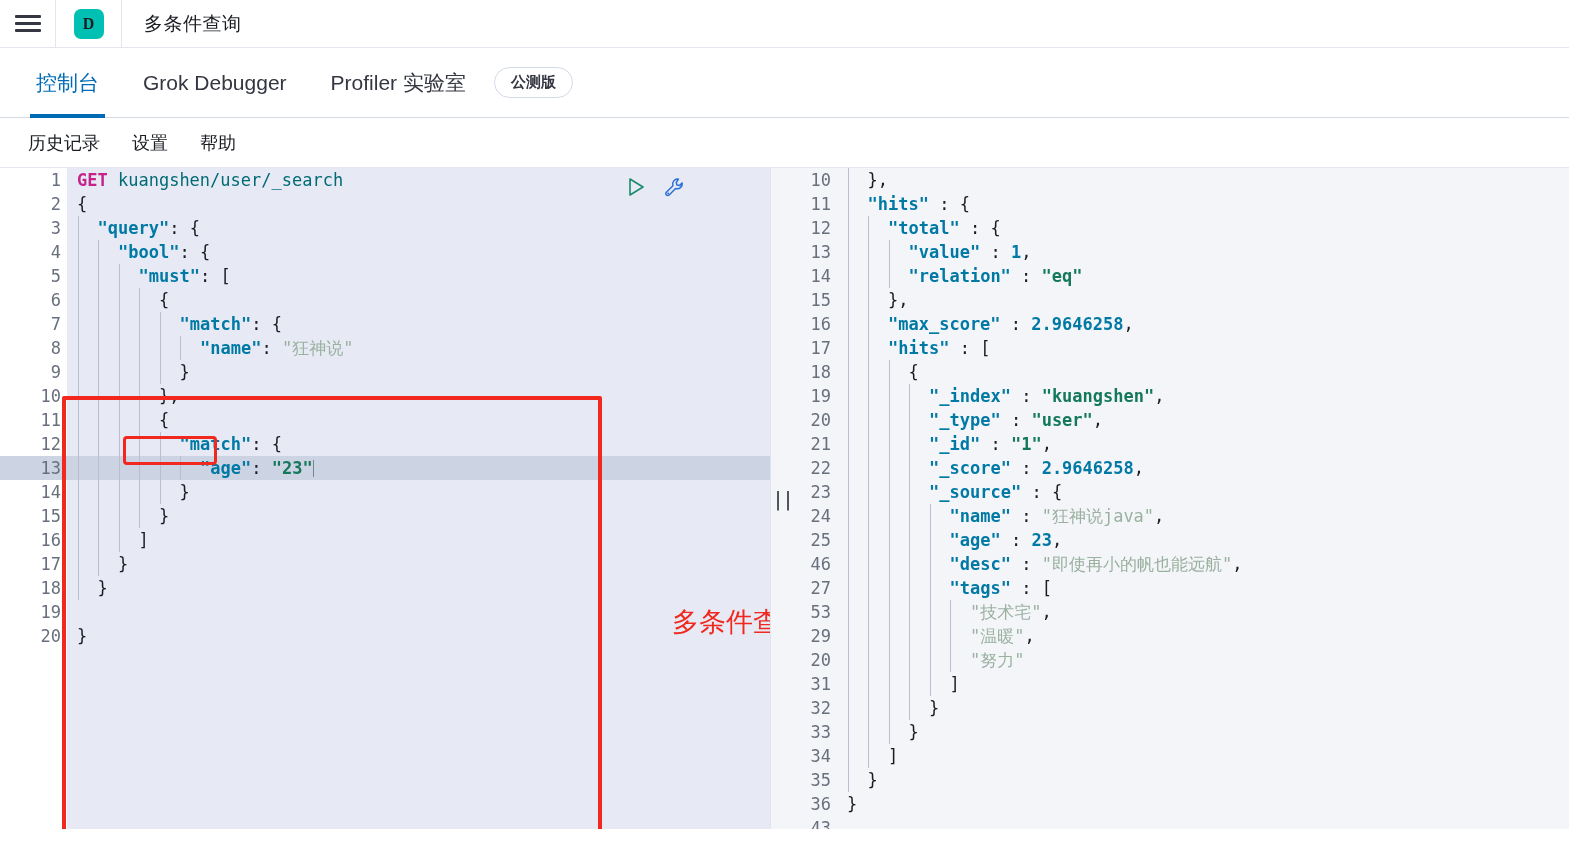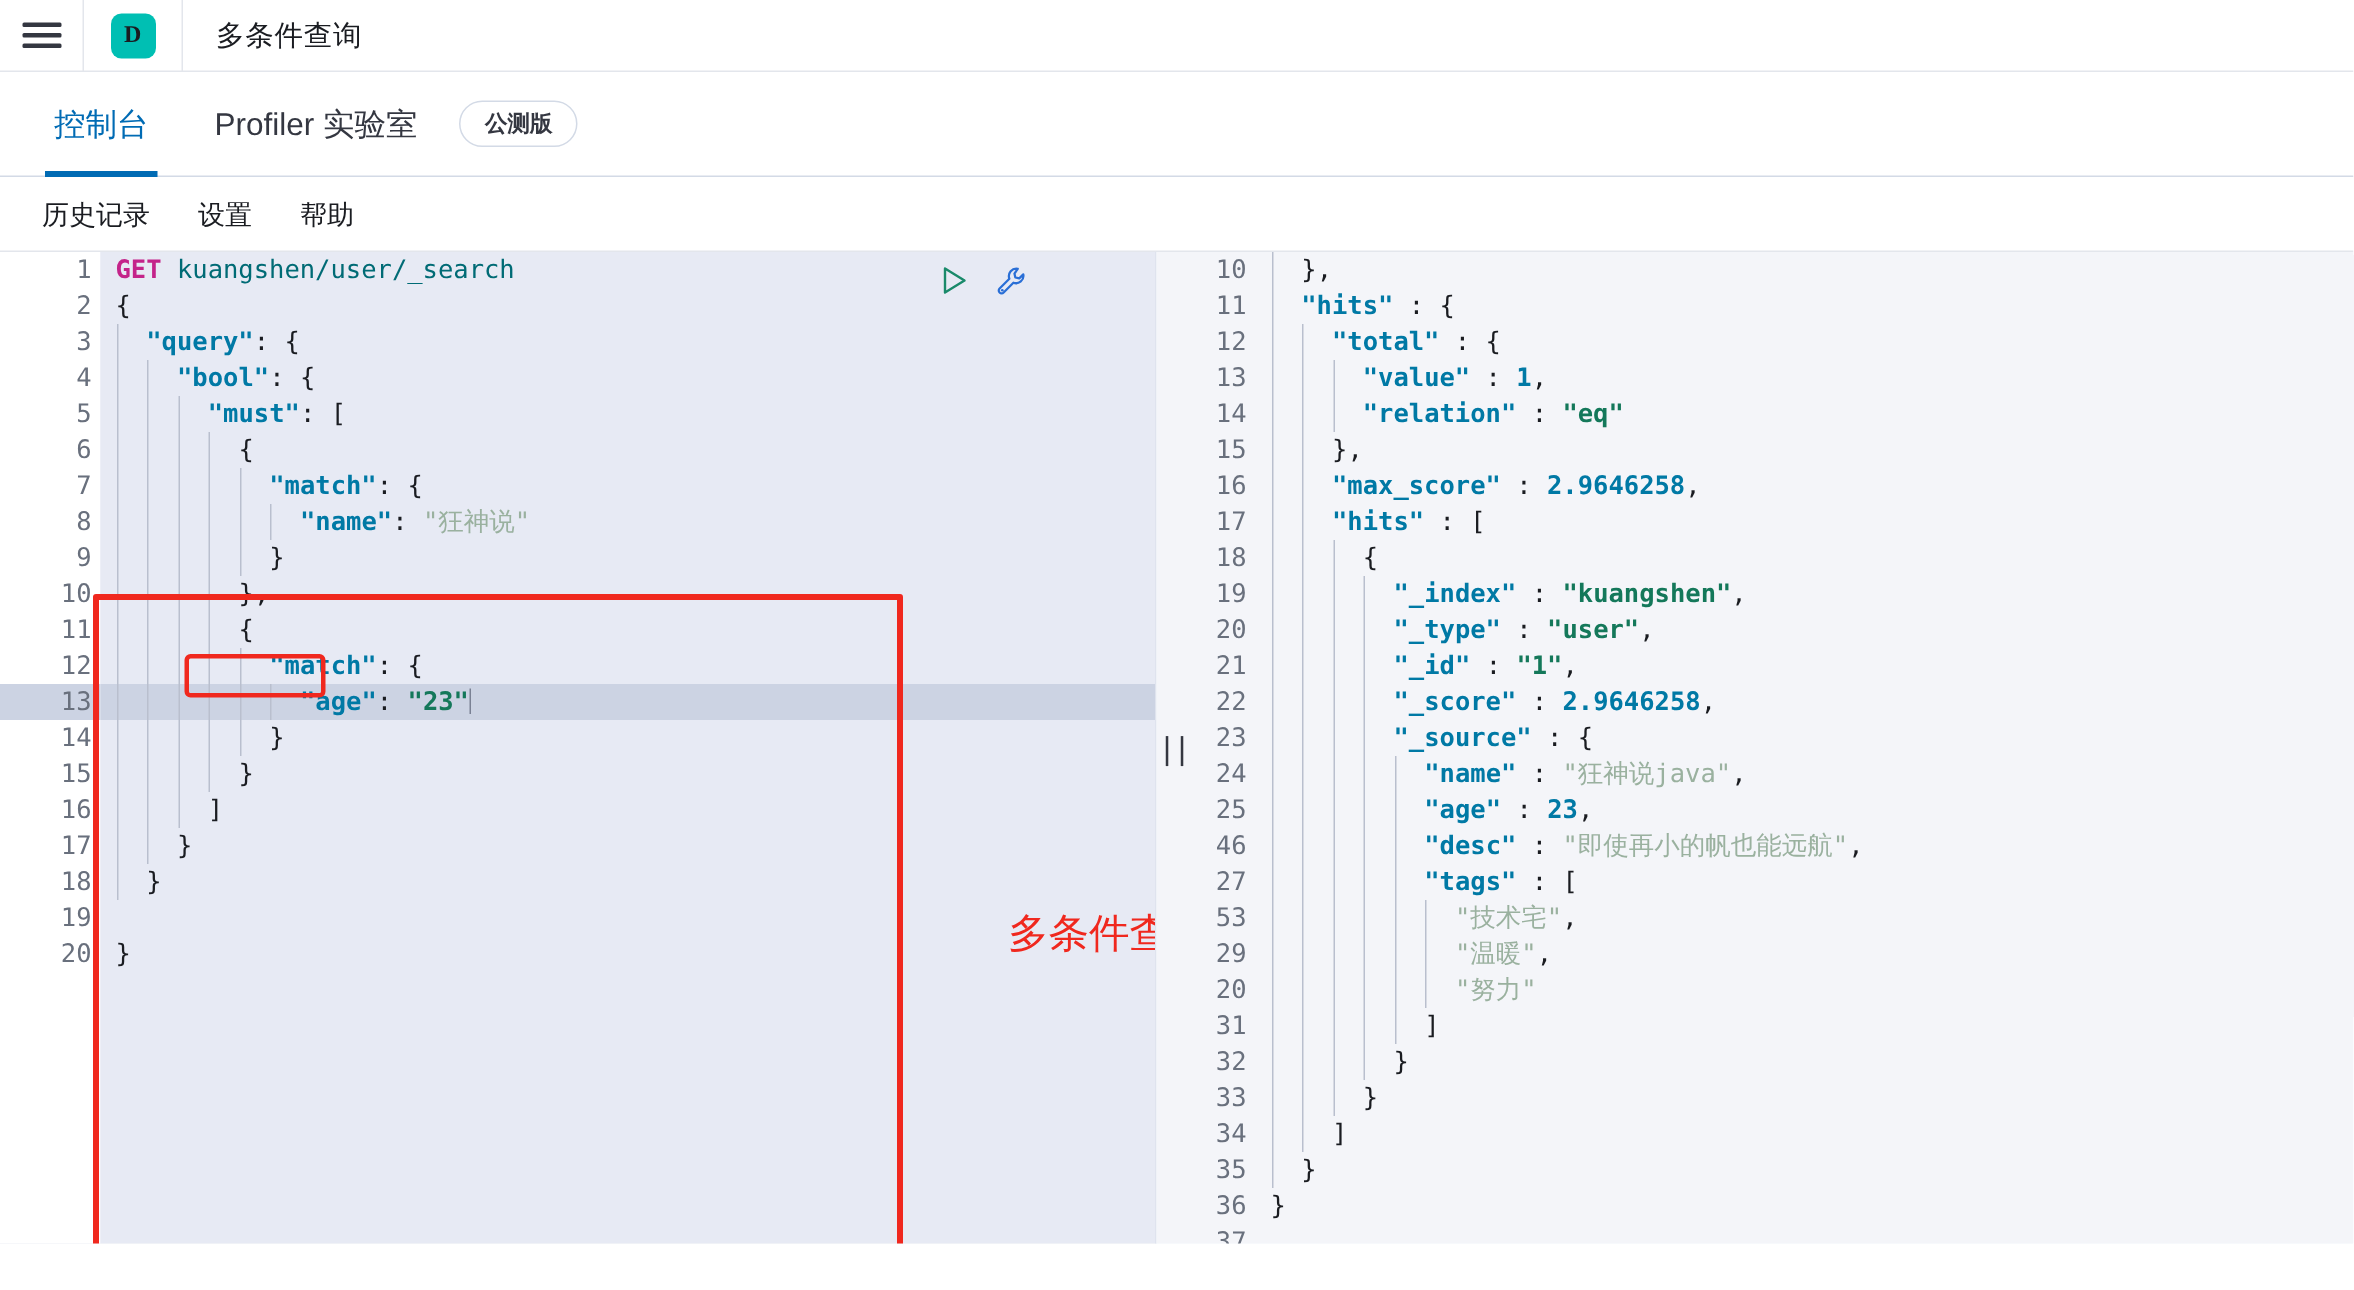--- a/index.html
+++ b/index.html
@@ -136,20 +136,21 @@
       <i></i>
   </div>
   <div class="logo-wrap">
     <div class="logo">D</div>
   </div>
   <div class="app-title">多条件查询</div>
 </div>
 
 <div class="tabbar">
   <div class="tab active">控制台</div>
+  <div class="tab">Grok Debugger</div>
   <div class="tab">Profiler 实验室</div>
   <div class="beta-badge">公测版</div>
 </div>
 
 <div class="submenu">
   <div class="submenu-item">历史记录</div>
   <div class="submenu-item">设置</div>
   <div class="submenu-item">帮助</div>
 </div>
 
@@ -242,21 +243,21 @@
         <div class="row ln">27<span class="fold open">▼</span></div>
         <div class="row ln">53</div>
         <div class="row ln">29</div>
         <div class="row ln">20</div>
         <div class="row ln">31<span class="fold closed">▲</span></div>
         <div class="row ln">32<span class="fold closed">▲</span></div>
         <div class="row ln">33<span class="fold closed">▲</span></div>
         <div class="row ln">34<span class="fold closed">▲</span></div>
         <div class="row ln">35<span class="fold closed">▲</span></div>
         <div class="row ln">36<span class="fold closed">▲</span></div>
-        <div class="row ln">37</div>
+        <div class="row ln">43</div>
       </div>
     <div class="code-area" id="right-code">
         <div class="row codeline"><span class="guide" style="left:11.02px"></span><span style="position:relative"><span class="t-punct"> </span><span class="t-punct"> </span><span class="t-punct">}</span><span class="t-punct">,</span></span></div>
         <div class="row codeline"><span class="guide" style="left:11.02px"></span><span style="position:relative"><span class="t-punct"> </span><span class="t-punct"> </span><span class="t-key">"hits"</span><span class="t-punct"> </span><span class="t-punct">:</span><span class="t-punct"> </span><span class="t-punct">{</span></span></div>
         <div class="row codeline"><span class="guide" style="left:11.02px"></span><span class="guide" style="left:31.419999999999998px"></span><span style="position:relative"><span class="t-punct"> </span><span class="t-punct"> </span><span class="t-punct"> </span><span class="t-punct"> </span><span class="t-key">"total"</span><span class="t-punct"> </span><span class="t-punct">:</span><span class="t-punct"> </span><span class="t-punct">{</span></span></div>
         <div class="row codeline"><span class="guide" style="left:11.02px"></span><span class="guide" style="left:31.419999999999998px"></span><span class="guide" style="left:51.82px"></span><span style="position:relative"><span class="t-punct"> </span><span class="t-punct"> </span><span class="t-punct"> </span><span class="t-punct"> </span><span class="t-punct"> </span><span class="t-punct"> </span><span class="t-key">"value"</span><span class="t-punct"> </span><span class="t-punct">:</span><span class="t-punct"> </span><span class="t-num">1</span><span class="t-punct">,</span></span></div>
         <div class="row codeline"><span class="guide" style="left:11.02px"></span><span class="guide" style="left:31.419999999999998px"></span><span class="guide" style="left:51.82px"></span><span style="position:relative"><span class="t-punct"> </span><span class="t-punct"> </span><span class="t-punct"> </span><span class="t-punct"> </span><span class="t-punct"> </span><span class="t-punct"> </span><span class="t-key">"relation"</span><span class="t-punct"> </span><span class="t-punct">:</span><span class="t-punct"> </span><span class="t-str">"eq"</span></span></div>
         <div class="row codeline"><span class="guide" style="left:11.02px"></span><span class="guide" style="left:31.419999999999998px"></span><span style="position:relative"><span class="t-punct"> </span><span class="t-punct"> </span><span class="t-punct"> </span><span class="t-punct"> </span><span class="t-punct">}</span><span class="t-punct">,</span></span></div>
         <div class="row codeline"><span class="guide" style="left:11.02px"></span><span class="guide" style="left:31.419999999999998px"></span><span style="position:relative"><span class="t-punct"> </span><span class="t-punct"> </span><span class="t-punct"> </span><span class="t-punct"> </span><span class="t-key">"max_score"</span><span class="t-punct"> </span><span class="t-punct">:</span><span class="t-punct"> </span><span class="t-num">2.9646258</span><span class="t-punct">,</span></span></div>
         <div class="row codeline"><span class="guide" style="left:11.02px"></span><span class="guide" style="left:31.419999999999998px"></span><span style="position:relative"><span class="t-punct"> </span><span class="t-punct"> </span><span class="t-punct"> </span><span class="t-punct"> </span><span class="t-key">"hits"</span><span class="t-punct"> </span><span class="t-punct">:</span><span class="t-punct"> </span><span class="t-punct">[</span></span></div>

